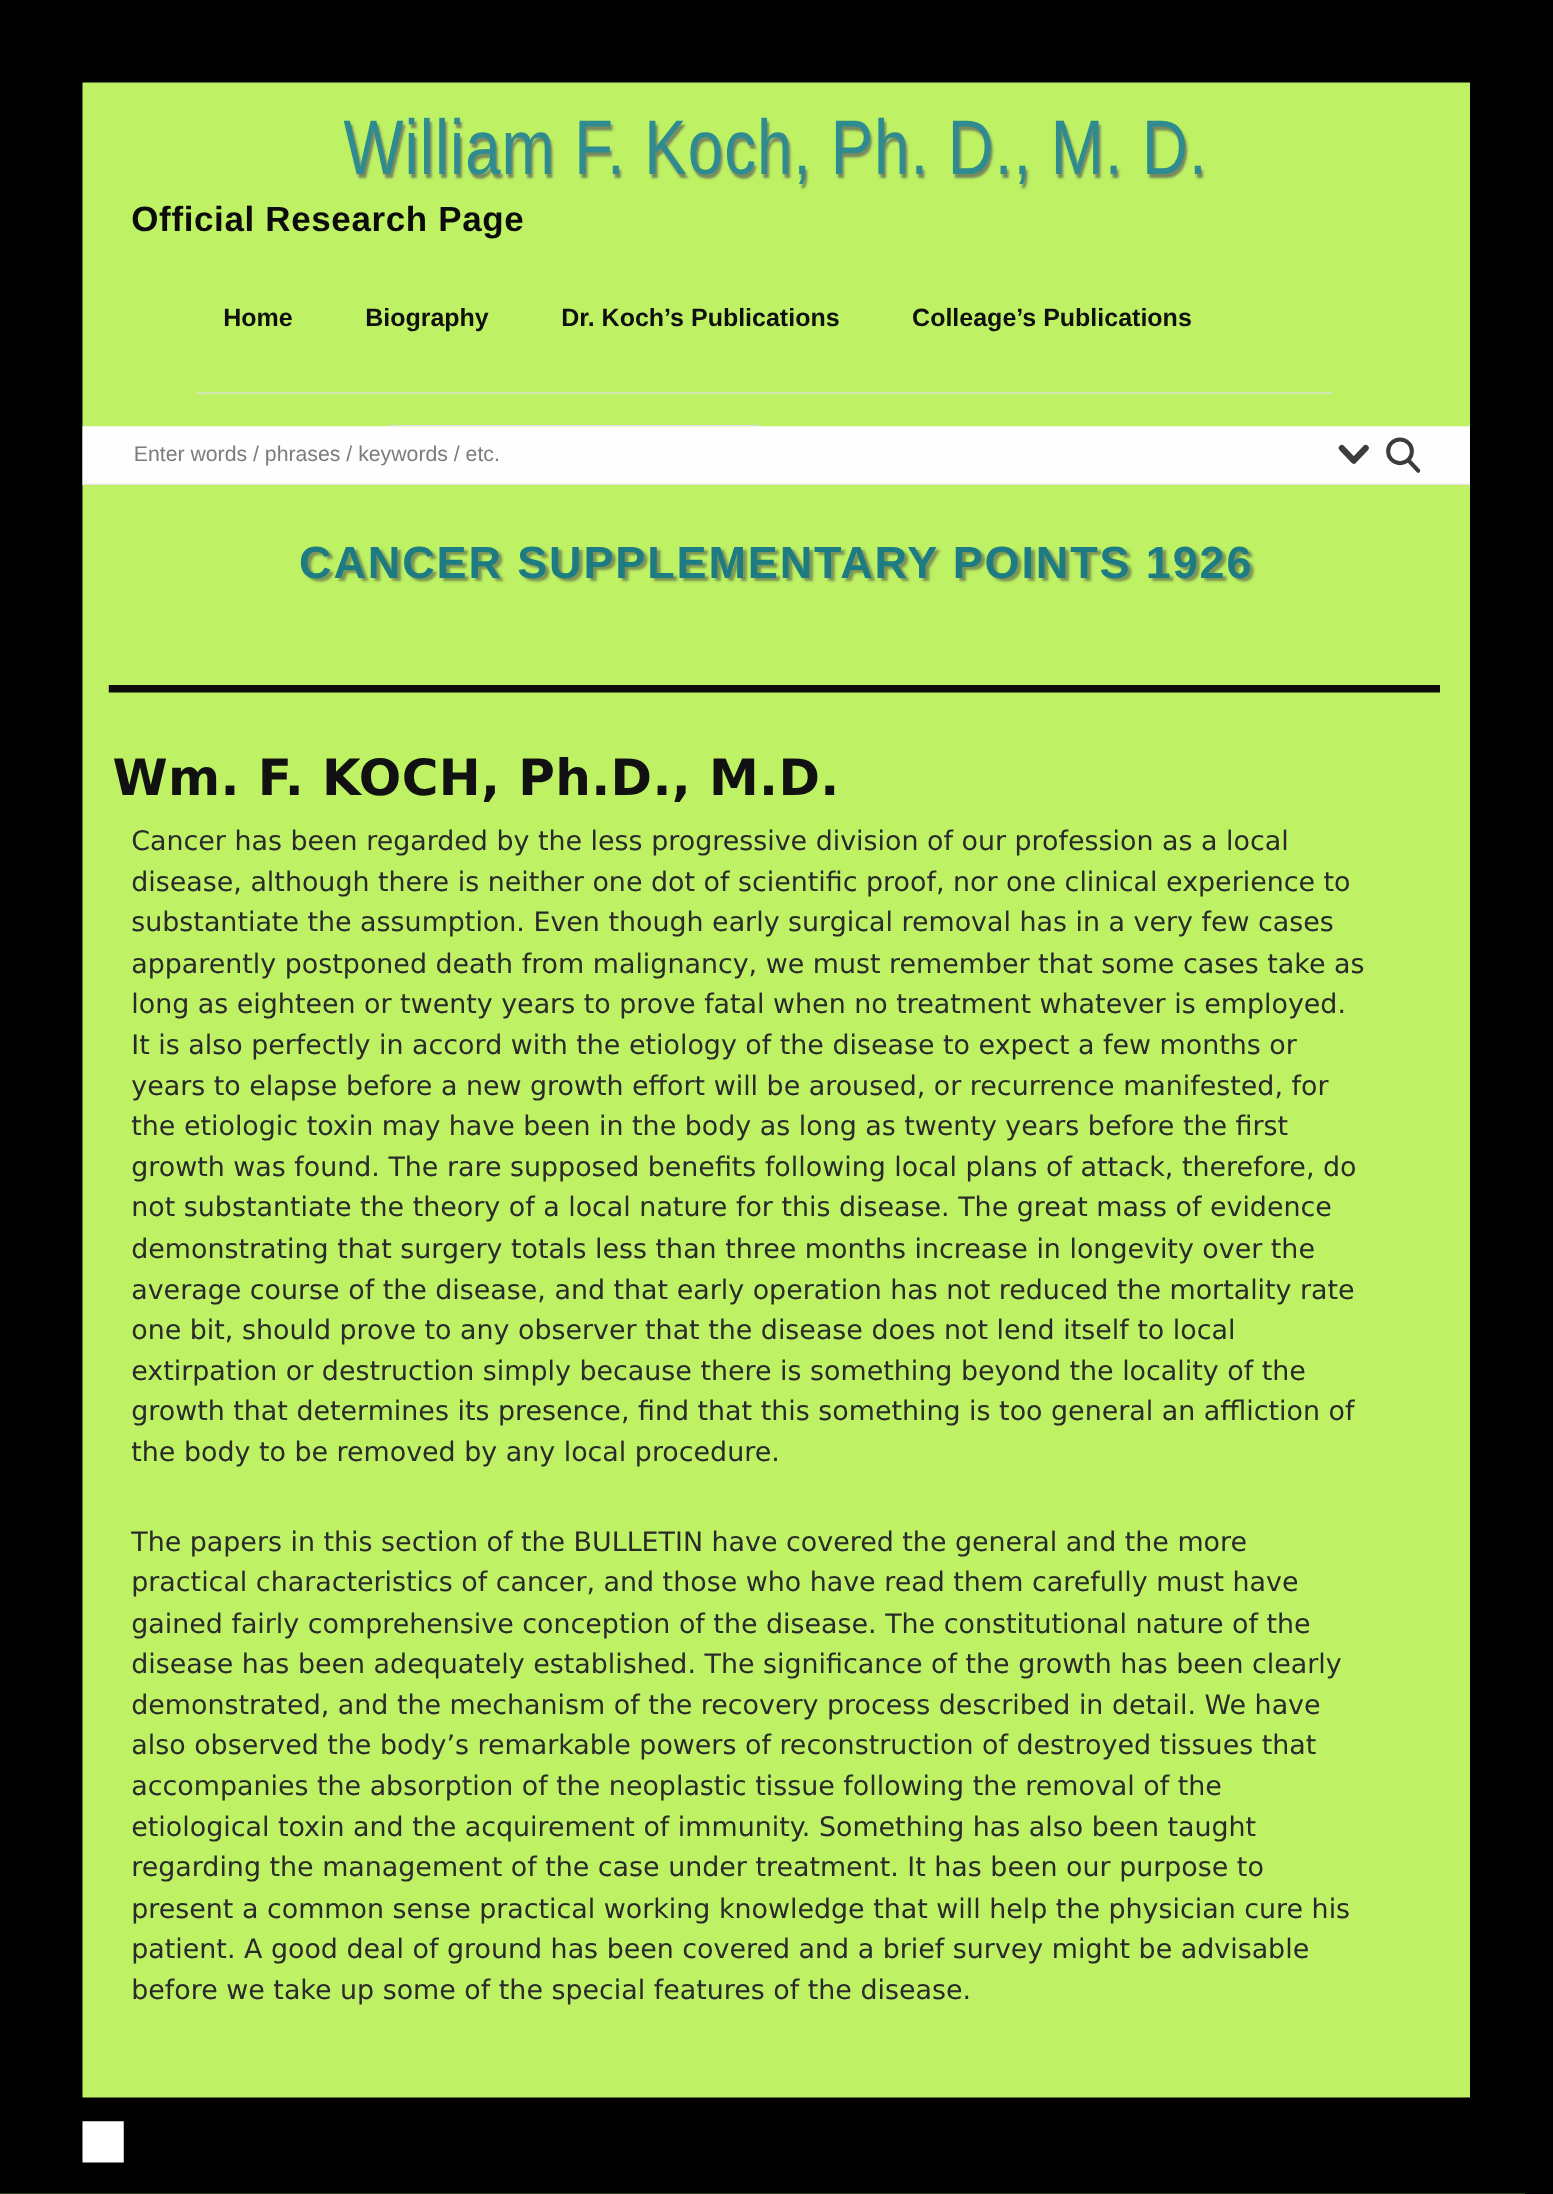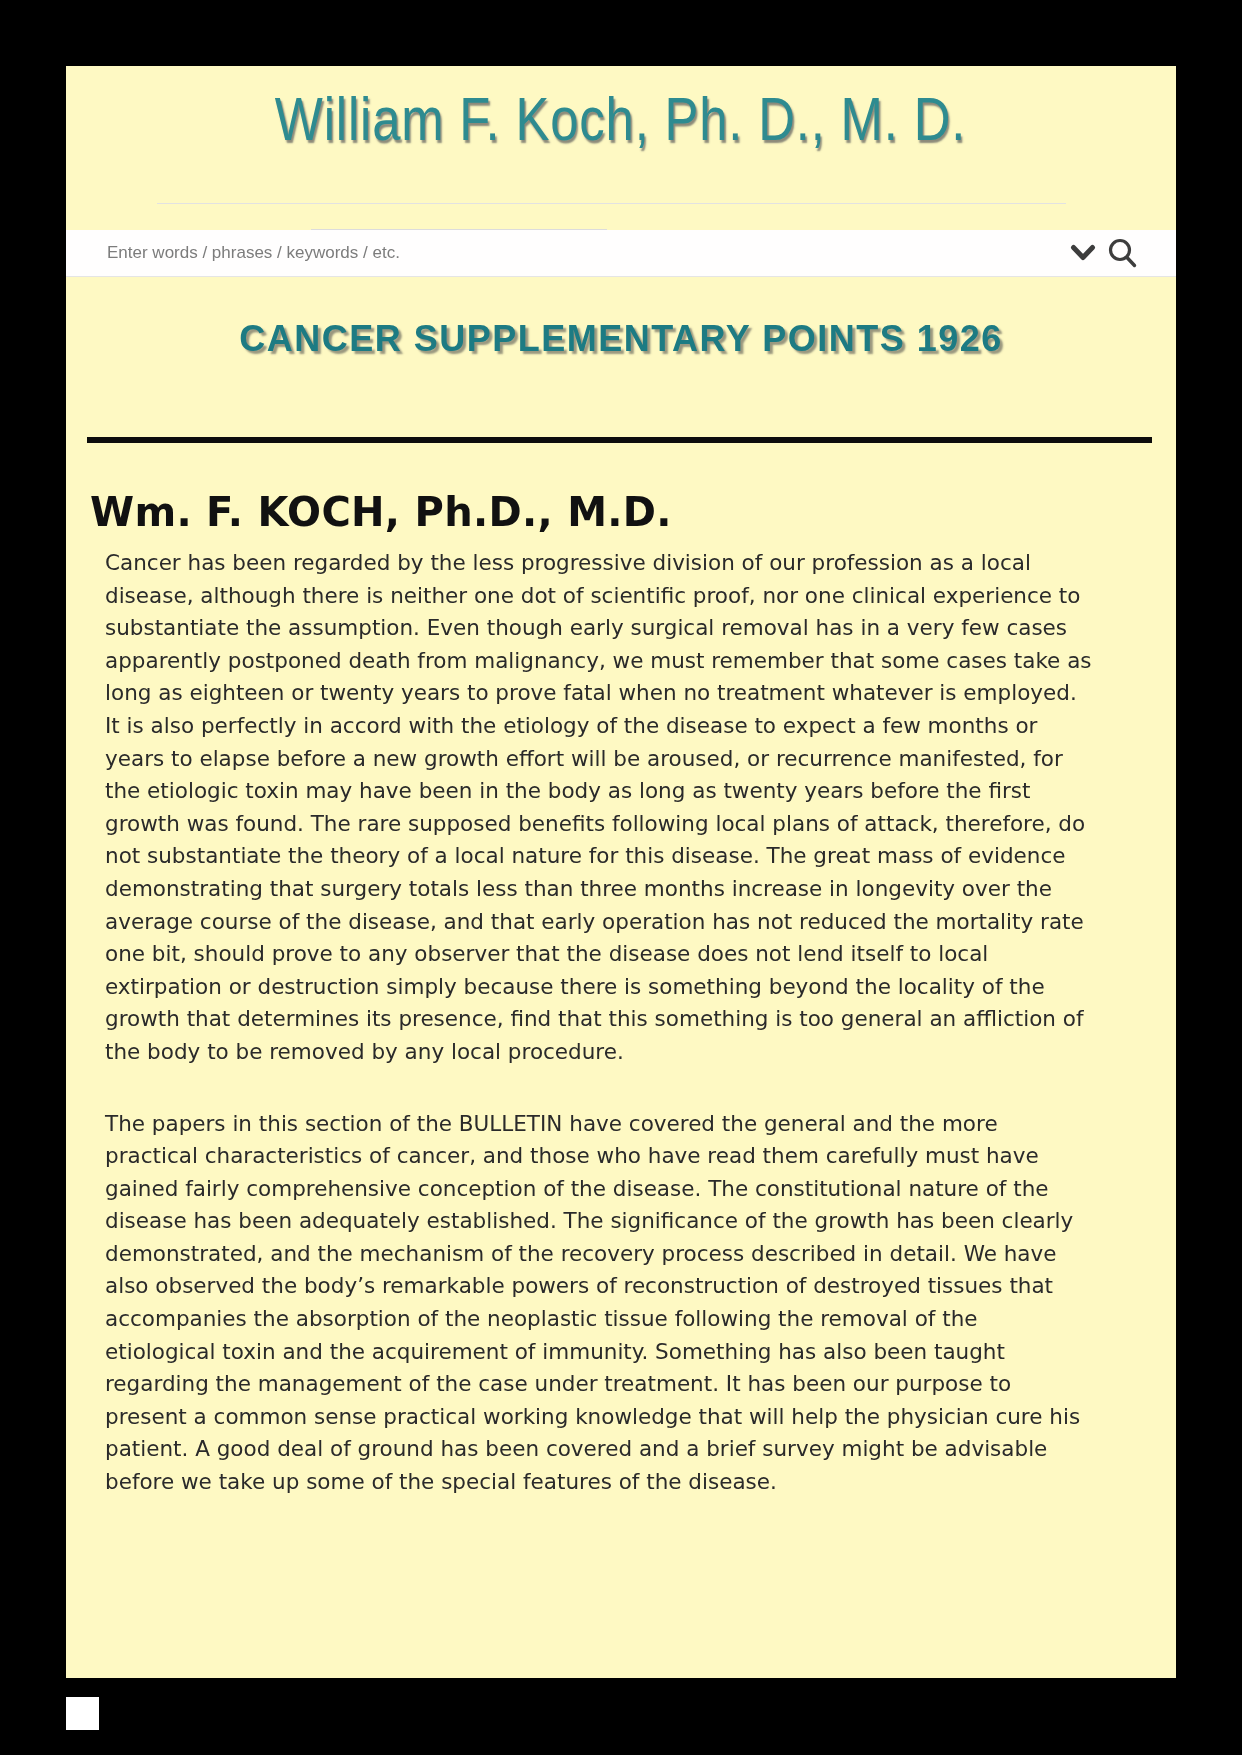--- a/index.html
+++ b/index.html
@@ -1,21 +1,21 @@
 <!DOCTYPE html>
 <html><head>
 <meta charset="utf-8">
 <style>
   html,body{margin:0;padding:0;}
   body{
     width:1242px;height:1755px;background:#000;position:relative;overflow:hidden;
     font-family:"Liberation Sans",sans-serif;
   }
   .card{
-    position:absolute;left:66px;top:66px;width:1110px;height:1612px;background:#fef9c3;
+    position:absolute;left:66px;top:66px;width:1110px;height:1612px;background:#bef264;
   }
   
   .site-title-wrap{margin-top:20px;text-align:center;white-space:nowrap;}
   .site-title{
     display:inline-block;transform:scaleX(.82);transform-origin:center;
     font-size:62px;line-height:66px;font-weight:400;color:#2e8b90;letter-spacing:1px;
     text-shadow:2px 3px 2px rgba(90,90,90,.7);
   }
   .site-subtitle{
     margin:8px 0 0 39px;font-size:28px;line-height:32px;font-weight:700;color:#0c0c0c;letter-spacing:.5px;
@@ -64,22 +64,29 @@
   .page-fragment{position:absolute;left:66px;top:1697px;width:33px;height:33px;background:#fff;}
 </style>
 </head>
 <body>
 
 <div class="card">
 
   <div class="site-title-wrap">
     <span class="site-title">William F. Koch, Ph. D., M. D.</span>
   </div>
+  <div class="site-subtitle">Official Research Page</div>
 
   <nav class="nav">
+    <div class="nav-row nav-row1">
+      <span class="nav-item">Home</span>
+      <span class="nav-item">Biography</span>
+      <span class="nav-item">Dr. Koch’s Publications</span>
+      <span class="nav-item">Colleage’s Publications</span>
+    </div>
     <div class="nav-underline-row1"></div>
     <div class="nav-underline-row2"></div>
   </nav>
 
   <div class="search-bar">
     <input class="search-input" type="text" value="" placeholder="Enter words / phrases / keywords / etc." style="">
     <span class="search-icons">
       <button class="icon-btn" aria-label="expand search options">
         <svg width="26" height="18" viewBox="0 0 26 18">
           <path d="M3.5 3.5 L13 13.5 L22.5 3.5" fill="none" stroke="#3d3d3d" stroke-width="5" stroke-linecap="round" stroke-linejoin="round"></path>

